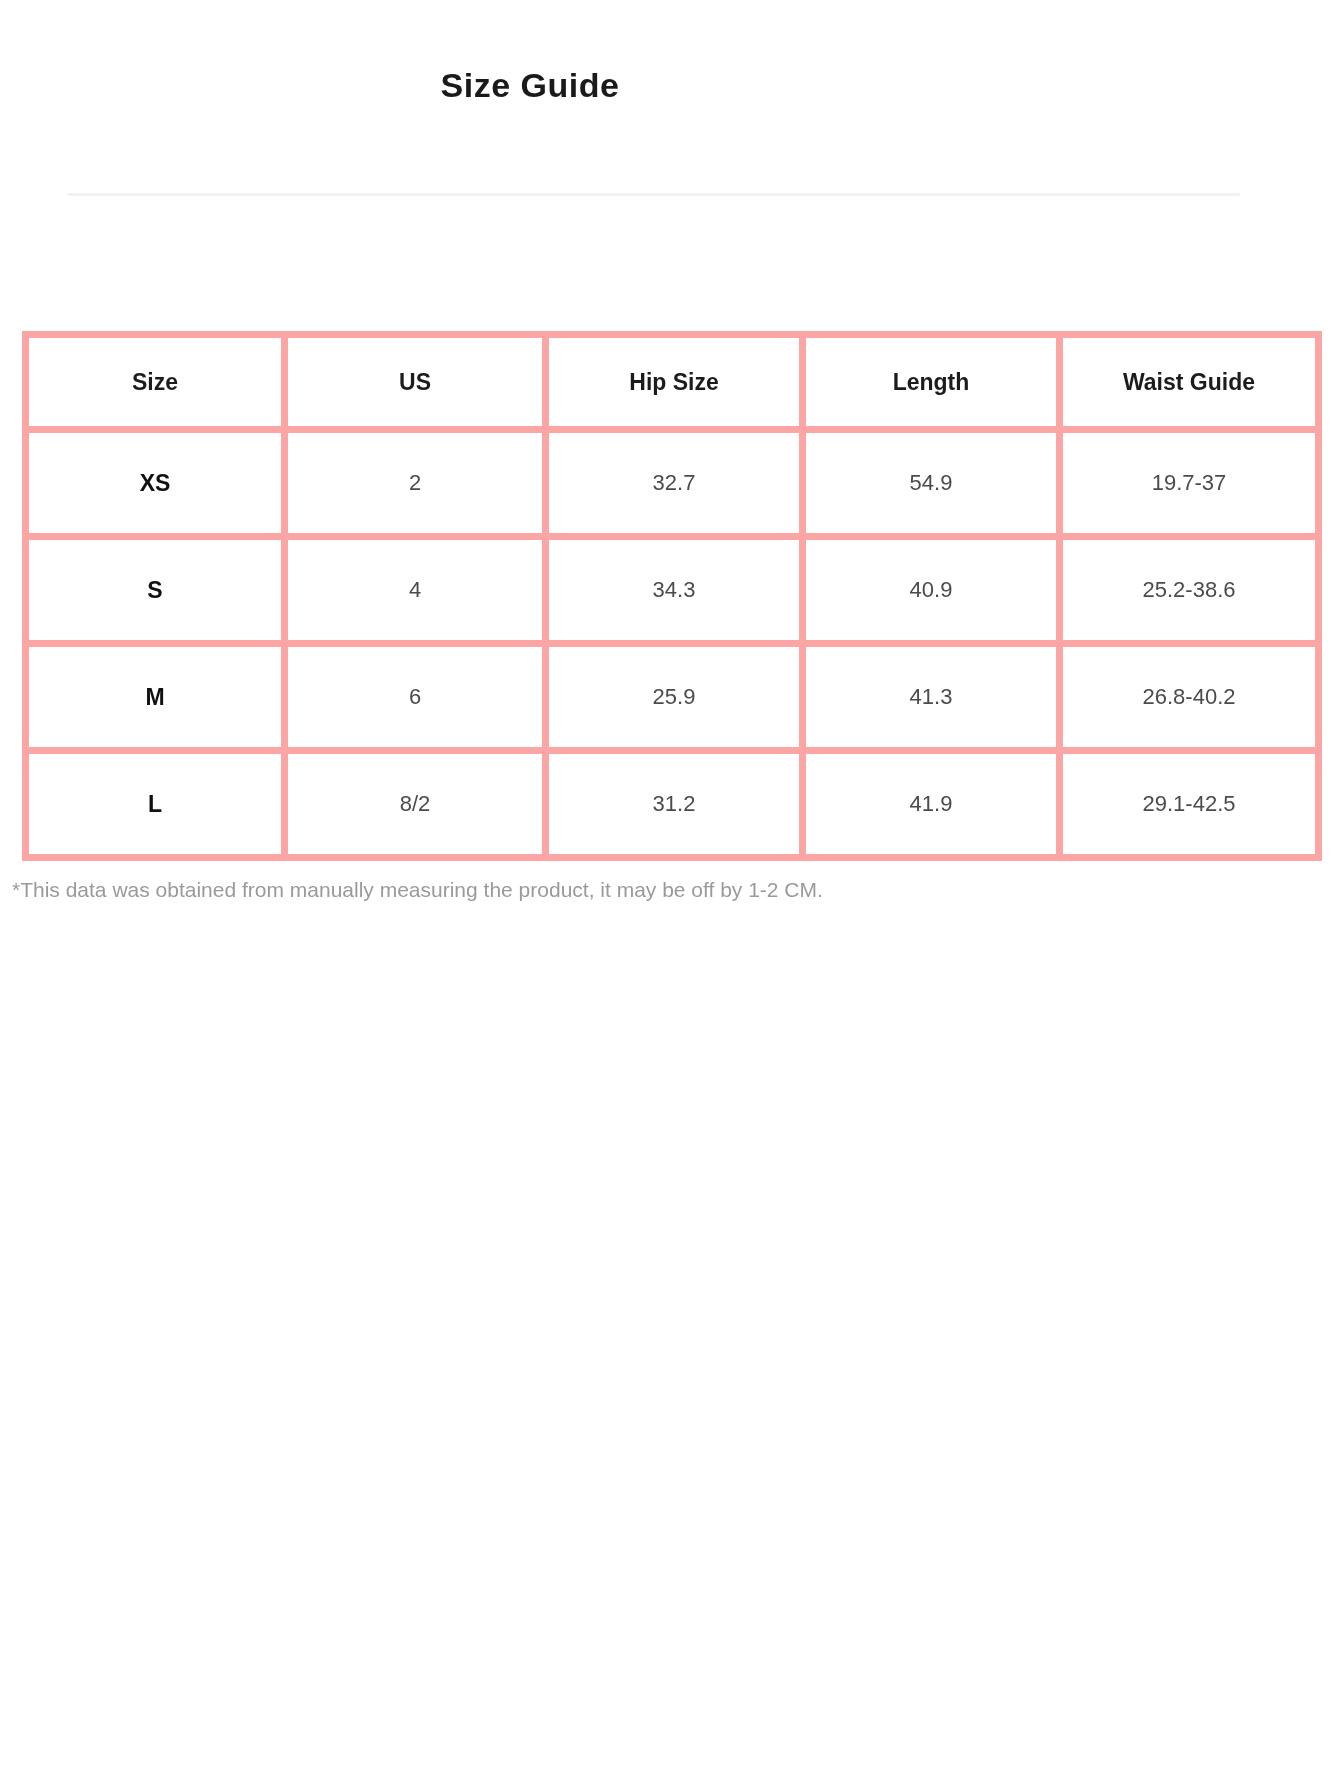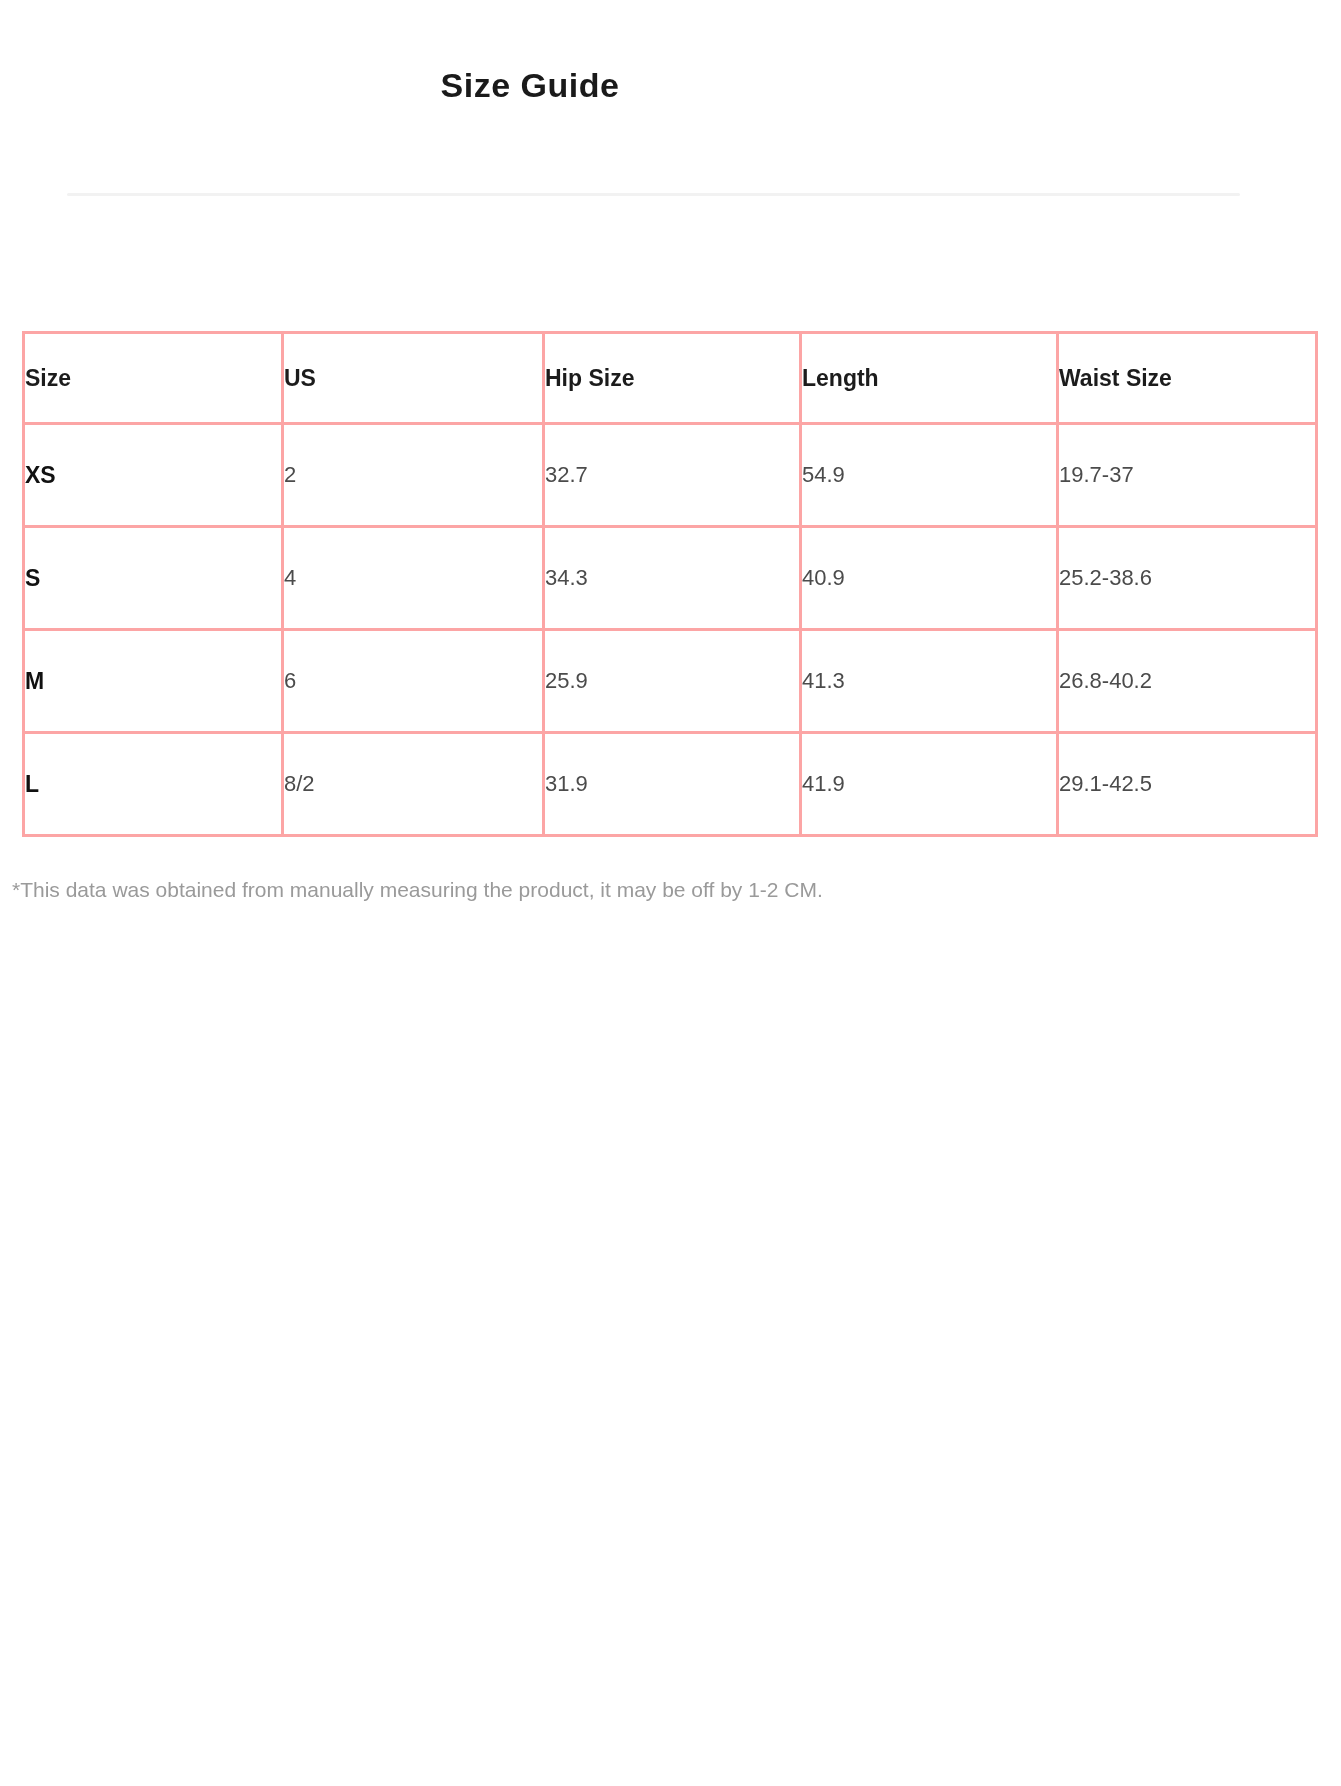--- a/index.html
+++ b/index.html
@@ -63,22 +63,22 @@
     width: 1293px;
   }
   table.size-table col.c0 { width: 259px; }
   table.size-table col.c1 { width: 261px; }
   table.size-table col.c2 { width: 257px; }
   table.size-table col.c3 { width: 257px; }
   table.size-table col.c4 { width: 259px; }
 
   table.size-table th,
   table.size-table td {
-    border: 3px solid #fca5a5;
-    text-align: left;
+    border: 7px solid #fca5a5;
+    text-align: center;
     vertical-align: middle;
     padding: 0;
   }
   table.size-table th {
     height: 88px;
     font-size: 23px;
     font-weight: bold;
     color: #1c1c1c;
   }
   table.size-table td {
@@ -126,21 +126,21 @@
           <col class="c2">
           <col class="c3">
           <col class="c4">
       </colgroup>
       <thead>
         <tr>
           <th>Size</th>
           <th>US</th>
           <th>Hip Size</th>
           <th>Length</th>
-          <th>Waist Size</th>
+          <th>Waist Guide</th>
         </tr>
       </thead>
       <tbody>
         <tr>
           <td class="size-cell">XS</td>
           <td>2</td>
           <td>32.7</td>
           <td>54.9</td>
           <td>19.7-37</td>
         </tr>
@@ -154,21 +154,21 @@
         <tr>
           <td class="size-cell">M</td>
           <td>6</td>
           <td>25.9</td>
           <td>41.3</td>
           <td>26.8-40.2</td>
         </tr>
         <tr>
           <td class="size-cell">L</td>
           <td>8/2</td>
-          <td>31.9</td>
+          <td>31.2</td>
           <td>41.9</td>
           <td>29.1-42.5</td>
         </tr>
       </tbody>
     </table>
   </div>
 
   <div class="footnote">*This data was obtained from manually measuring the product, it may be off by 1-2 CM.</div>
 
 </div>

